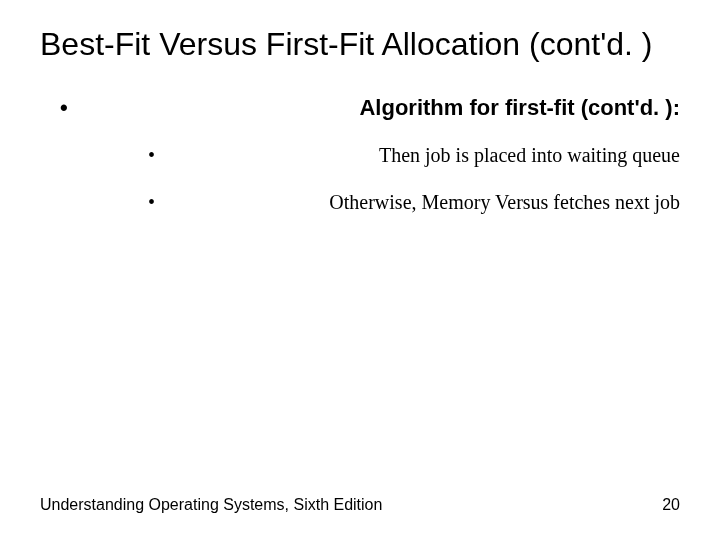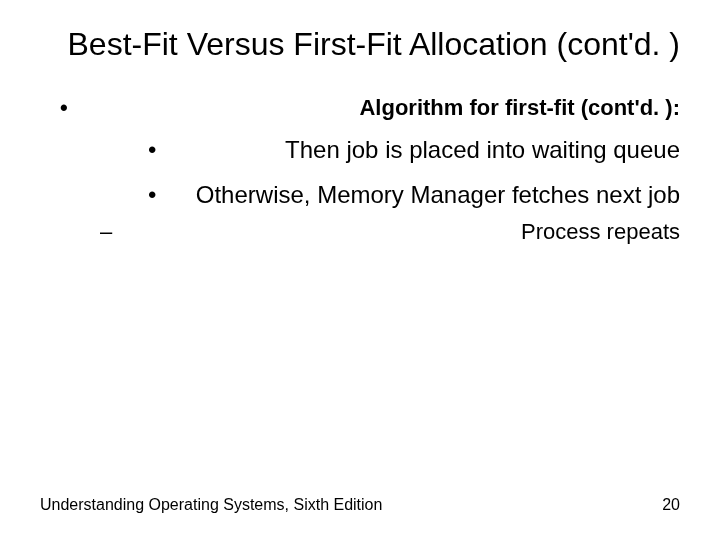--- a/index.html
+++ b/index.html
@@ -1,37 +1,36 @@
 <!DOCTYPE html>
 <html><head>
 <meta charset="utf-8">
 <style>
   * { margin: 0; padding: 0; box-sizing: border-box; }
   html, body { width: 720px; height: 540px; font-family: Arial, Helvetica, sans-serif; background: #fff; color: #000; }
   .slide { width: 720px; height: 540px; position: relative; padding: 20px 40px 26px 40px; }
-  .title { font-size: 32px; text-align: right; font-weight: normal; margin-top: 6px; line-height: 1.15; }
+  .title { font-size: 32px; text-align: left; font-weight: normal; margin-top: 6px; line-height: 1.15; }
   .content { margin-top: 30px; padding-left: 12px; text-align: right; }
   .level1 { font-size: 22px; margin-left: 8px; position: relative; padding-left: 22px; font-weight: bold; line-height: 1.35; }
   .level1::before { content: "•"; position: absolute; left: 0; top: 0; }
   .level2 { font-size: 22px; margin-left: 48px; position: relative; padding-left: 22px; font-weight: normal; line-height: 1.35; margin-top: 6px; }
   .level2::before { content: "–"; position: absolute; left: 0; top: 0; }
-  .level3 { font-size: 24px; margin-left: 96px; position: relative; padding-left: 18px; font-weight: normal; line-height: 1.35; margin-top: 12px; }
+  .level3 { font-size: 20px; margin-left: 96px; position: relative; padding-left: 18px; font-weight: normal; line-height: 1.35; margin-top: 20px; font-family: Liberation Serif, serif; }
   .level3::before { content: "•"; position: absolute; left: 0; top: 0; }
   .footer { position: absolute; bottom: 26px; left: 40px; right: 40px; display: flex; justify-content: space-between; font-size: 16px; }
 </style>
 </head>
 <body>
 
 <div class="slide">
   <h1 class="title">Best-Fit Versus First-Fit Allocation (cont'd. )</h1>
 
   <div class="content">
     <div class="level1">Algorithm for first-fit (cont'd. ):</div>
     <div class="level3">Then job is placed into waiting queue</div>
-    <div class="level3">Otherwise, Memory Manager fetches next job</div>
-    <div class="level2">Process repeats</div>
+    <div class="level3">Otherwise, Memory Versus fetches next job</div>
   </div>
 
   <div class="footer">
     <span>Understanding Operating Systems, Sixth Edition</span>
     <span>20</span>
   </div>
 </div>
 
 </body></html>

